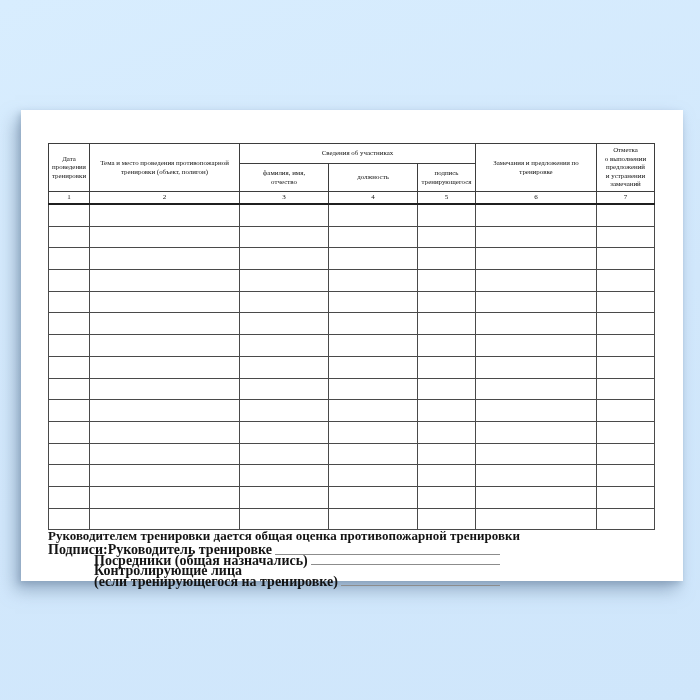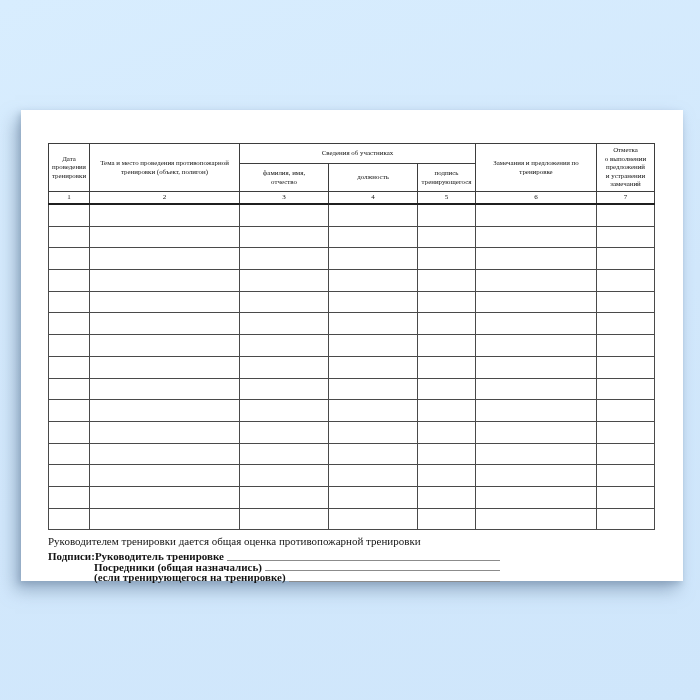--- a/index.html
+++ b/index.html
@@ -26,24 +26,24 @@
     vertical-align:middle;
     overflow:hidden;
   }
   thead th{font-size:6.9px;line-height:1.25;}
   tr.h1 th{height:17px;}
   tr.h2 th{height:25px;}
   .prewrap{white-space:pre-line;}
   tr.num td{height:9px;font-size:7px;line-height:1;border-bottom:2.5px solid #1f1f1f;}
   tbody td{height:18.7px;border-color:#4a4a4a;}
   .note{
-    margin-top:6px;font-size:11px;line-height:11px;color:#141414;
+    font-size:13px;line-height:11px;color:#141414;font-weight:bold;
   }
   .sigs{
-    margin-top:4px;width:452px;font-weight:bold;font-size:11px;color:#141414;
+    margin-top:4px;width:452px;font-weight:bold;font-size:14px;color:#141414;
   }
   .sig-row{display:flex;align-items:flex-end;line-height:10.5px;}
   .sig-gutter{flex:0 0 46px;white-space:nowrap;}
   .sig-label{white-space:nowrap;padding-right:3px;}
   .sig-line{flex:1 1 auto;border-bottom:1px solid #8c8c8c;margin-bottom:1px;height:7px;}
 </style>
 </head>
 <body>
 
 <div class="page">
@@ -234,19 +234,23 @@
         <span class="sig-label">Руководитель тренировке</span>
         <span class="sig-line"></span>
       </div>
       <div class="sig-row">
         <span class="sig-gutter"></span>
         <span class="sig-label">Посредники (общая назначались)</span>
         <span class="sig-line"></span>
       </div>
       <div class="sig-row">
         <span class="sig-gutter"></span>
+        <span class="sig-label">Контролирующие лица</span>
+      </div>
+      <div class="sig-row">
+        <span class="sig-gutter"></span>
         <span class="sig-label">(если тренирующегося на тренировке)</span>
         <span class="sig-line"></span>
       </div>
     </div>
 
   </div>
 </div>
 
 </body></html>

